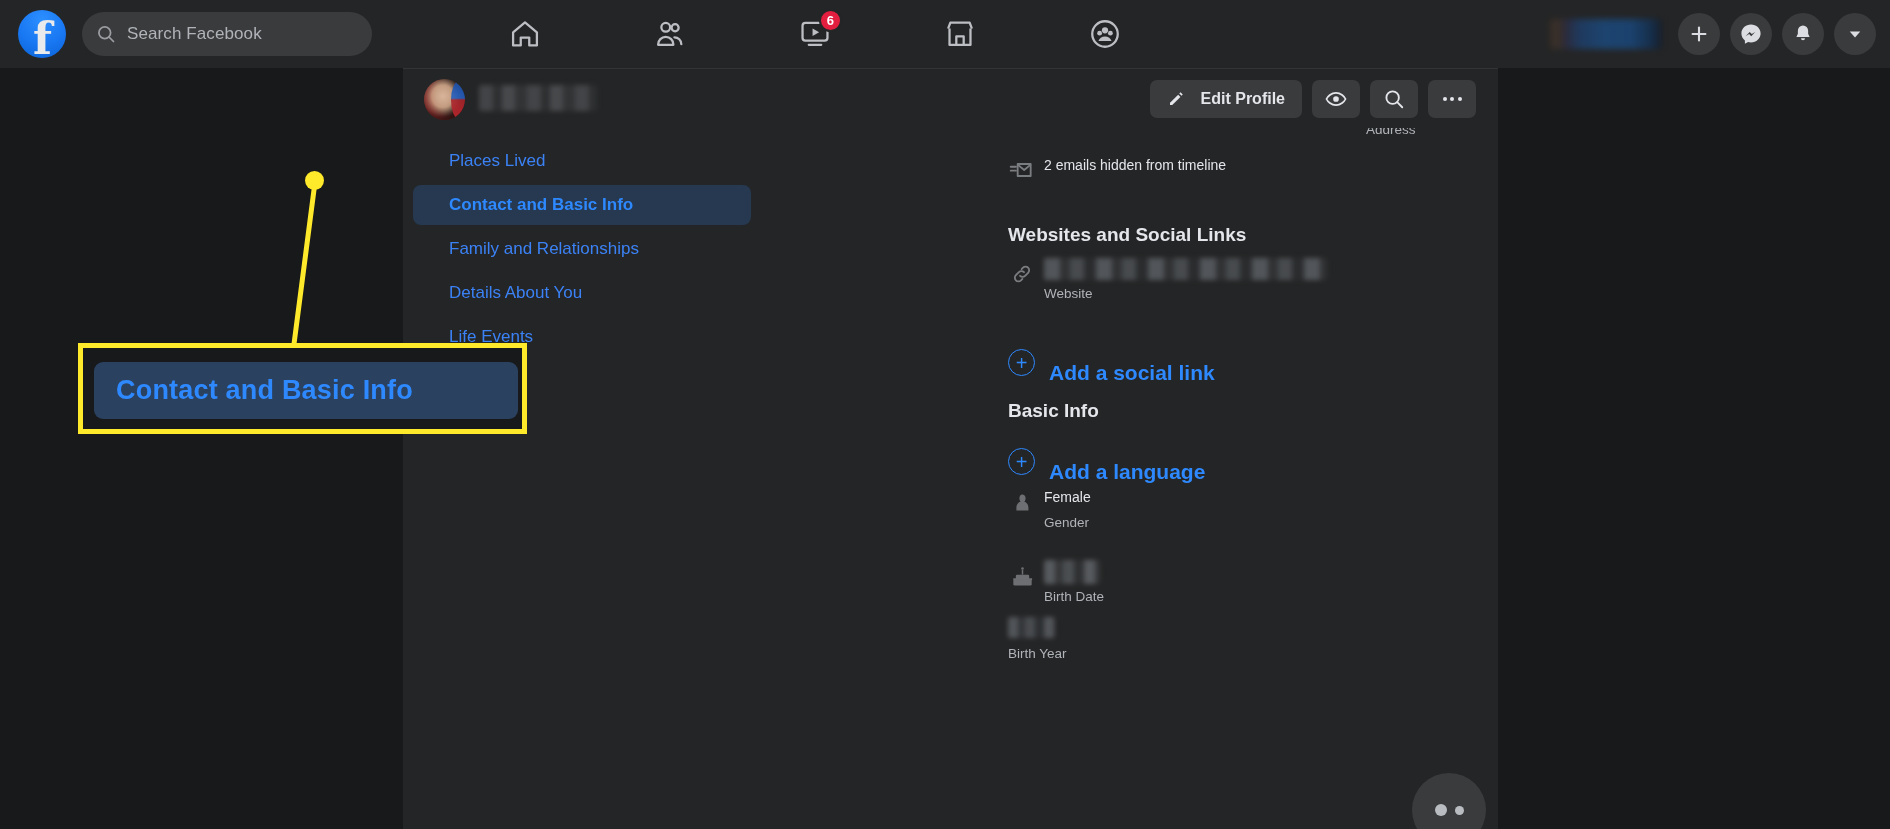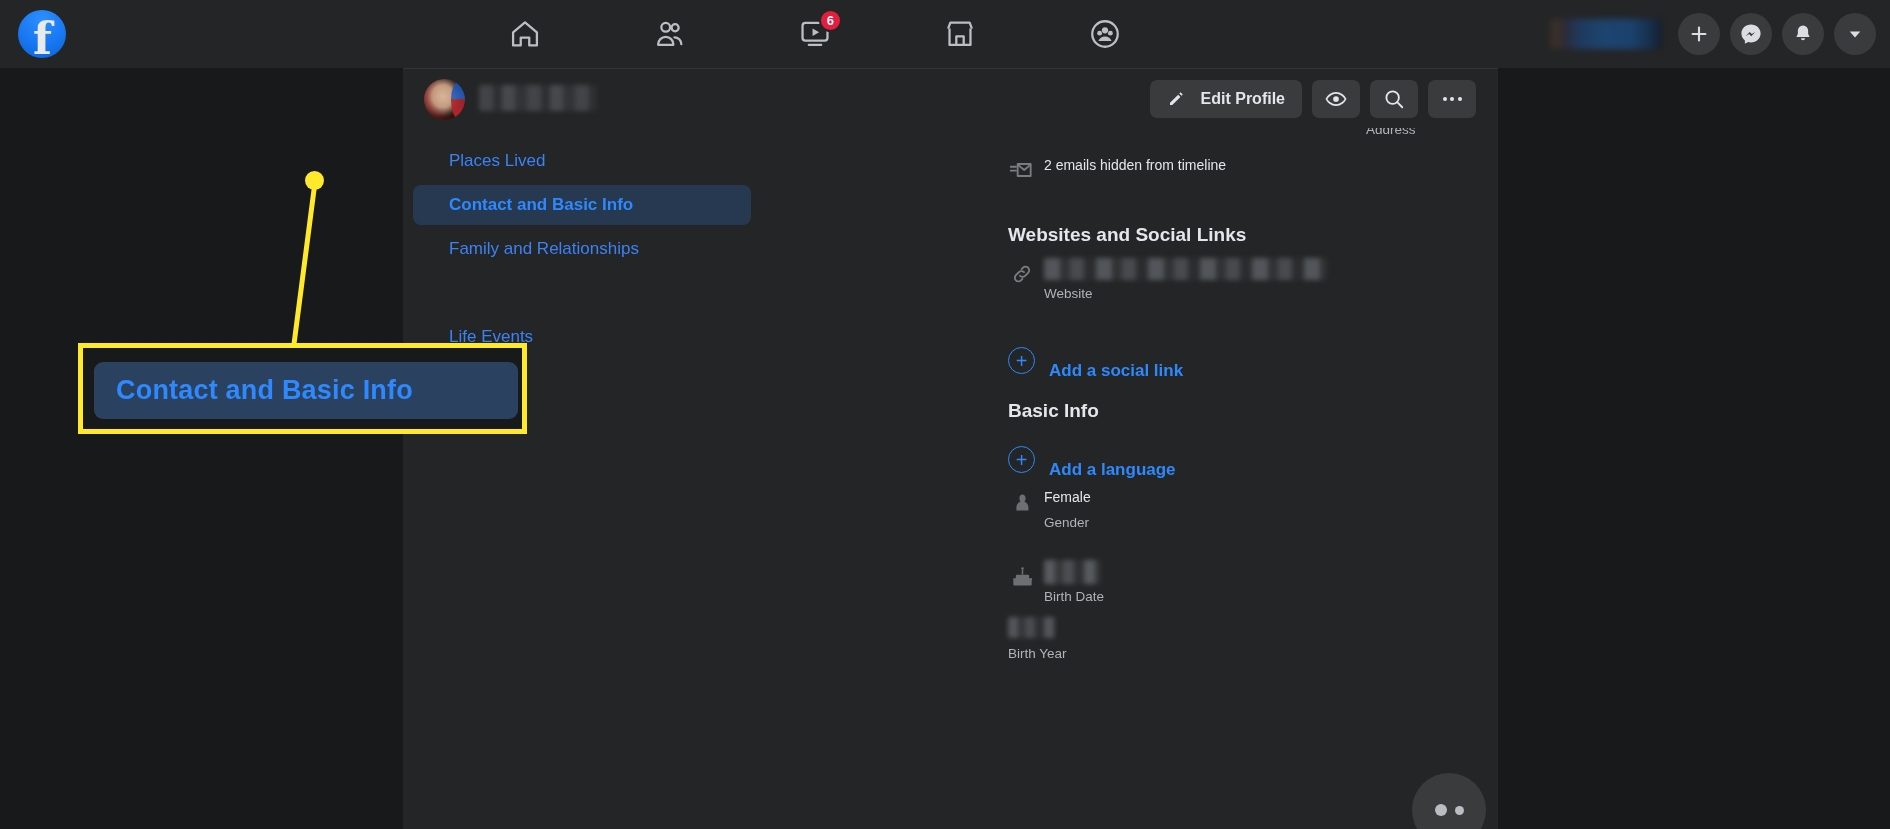--- a/index.html
+++ b/index.html
@@ -154,21 +154,21 @@
   }
 
   .addlink {
     position: absolute; left: 247px; display: flex; align-items: center; gap: 14px;
   }
   .plus-circle {
     width: 27px; height: 27px; border-radius: 50%;
     border: 1.8px solid #2e89ff; display: flex; align-items: center; justify-content: center;
     color: #2e89ff; font-size: 20px; line-height: 1;
   }
-  .addlink span.txt { color: #2e89ff; font-size: 17px; font-weight: bold; margin-top: 21px; }
+  .addlink span.txt { color: #2e89ff; font-size: 21px; font-weight: bold; margin-top: 21px; }
 
   
   .addr-clip {
     position: absolute; left: 605px; top: 0px; width: 580px; height: 18px; overflow: hidden;
   }
   .addr-clip .row-lbl { position: static; color: #b0b3b8; font-size: 13.5px; margin-top: -6px; }
 
   
   .callout-box {
     position: absolute; left: 78px; top: 343px; width: 449px; height: 91px;
@@ -205,20 +205,27 @@
 <body>
 
 <div id="root">
 
   <div class="topbar">
 
     <div class="fb-logo">
         <span>f</span>
       </div>
 
+    <div class="searchbox">
+      <svg class="search-ico" viewBox="0 0 24 24" fill="none" stroke="#b0b3b8" stroke-width="2.1">
+        <circle cx="10.5" cy="10.5" r="7"></circle>
+          <line x1="15.6" y1="15.6" x2="21" y2="21" stroke-linecap="round"></line>
+      </svg>
+      <span class="search-ph">Search Facebook</span>
+    </div>
 
     <div class="nav-center">
 
       <div class="nav-item">
         <svg width="34" height="34" viewBox="0 0 24 24" fill="none" stroke="#c9ccd1" stroke-width="1.6">
           <path d="M3.6 10.8 12 3.8l8.4 7v9.3h-5.4v-5.6H9v5.6H3.6z" stroke-linejoin="round"></path>
         </svg>
       </div>
 
       <div class="nav-item">
@@ -331,20 +338,23 @@
 
     <div class="side-col">
       <div class="side-item" style="top:13px">
           <span>Places Lived</span>
         </div>
       <div class="side-item active" style="top:57px">
           <span>Contact and Basic Info</span>
         </div>
       <div class="side-item" style="top:101px">
           <span>Family and Relationships</span>
+        </div>
+      <div class="side-item" style="top:145px">
+          <span>Details About You</span>
         </div>
       <div class="side-item" style="top:189px">
           <span>Life Events</span>
         </div>
     </div>
 
     <div class="content-col">
 
       <div class="addr-clip">
         <div class="row-lbl">Address</div>

